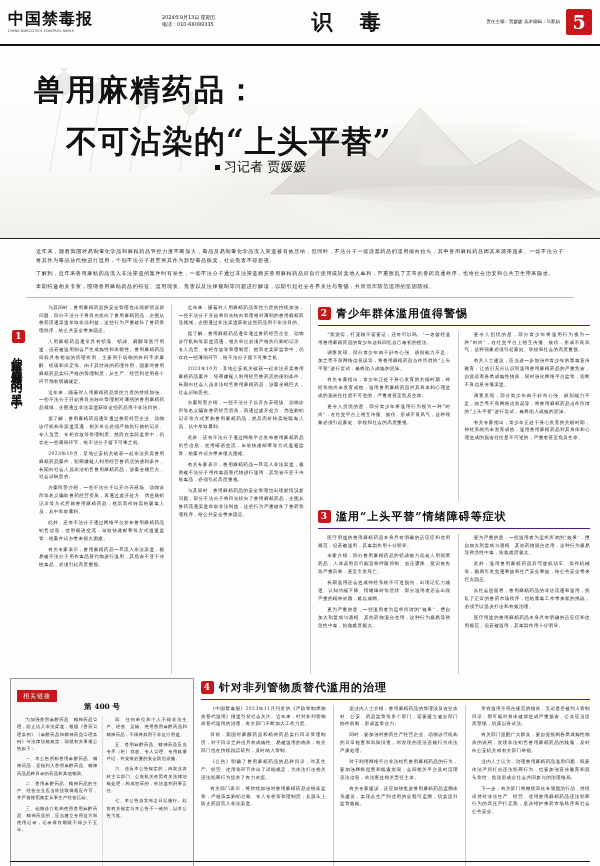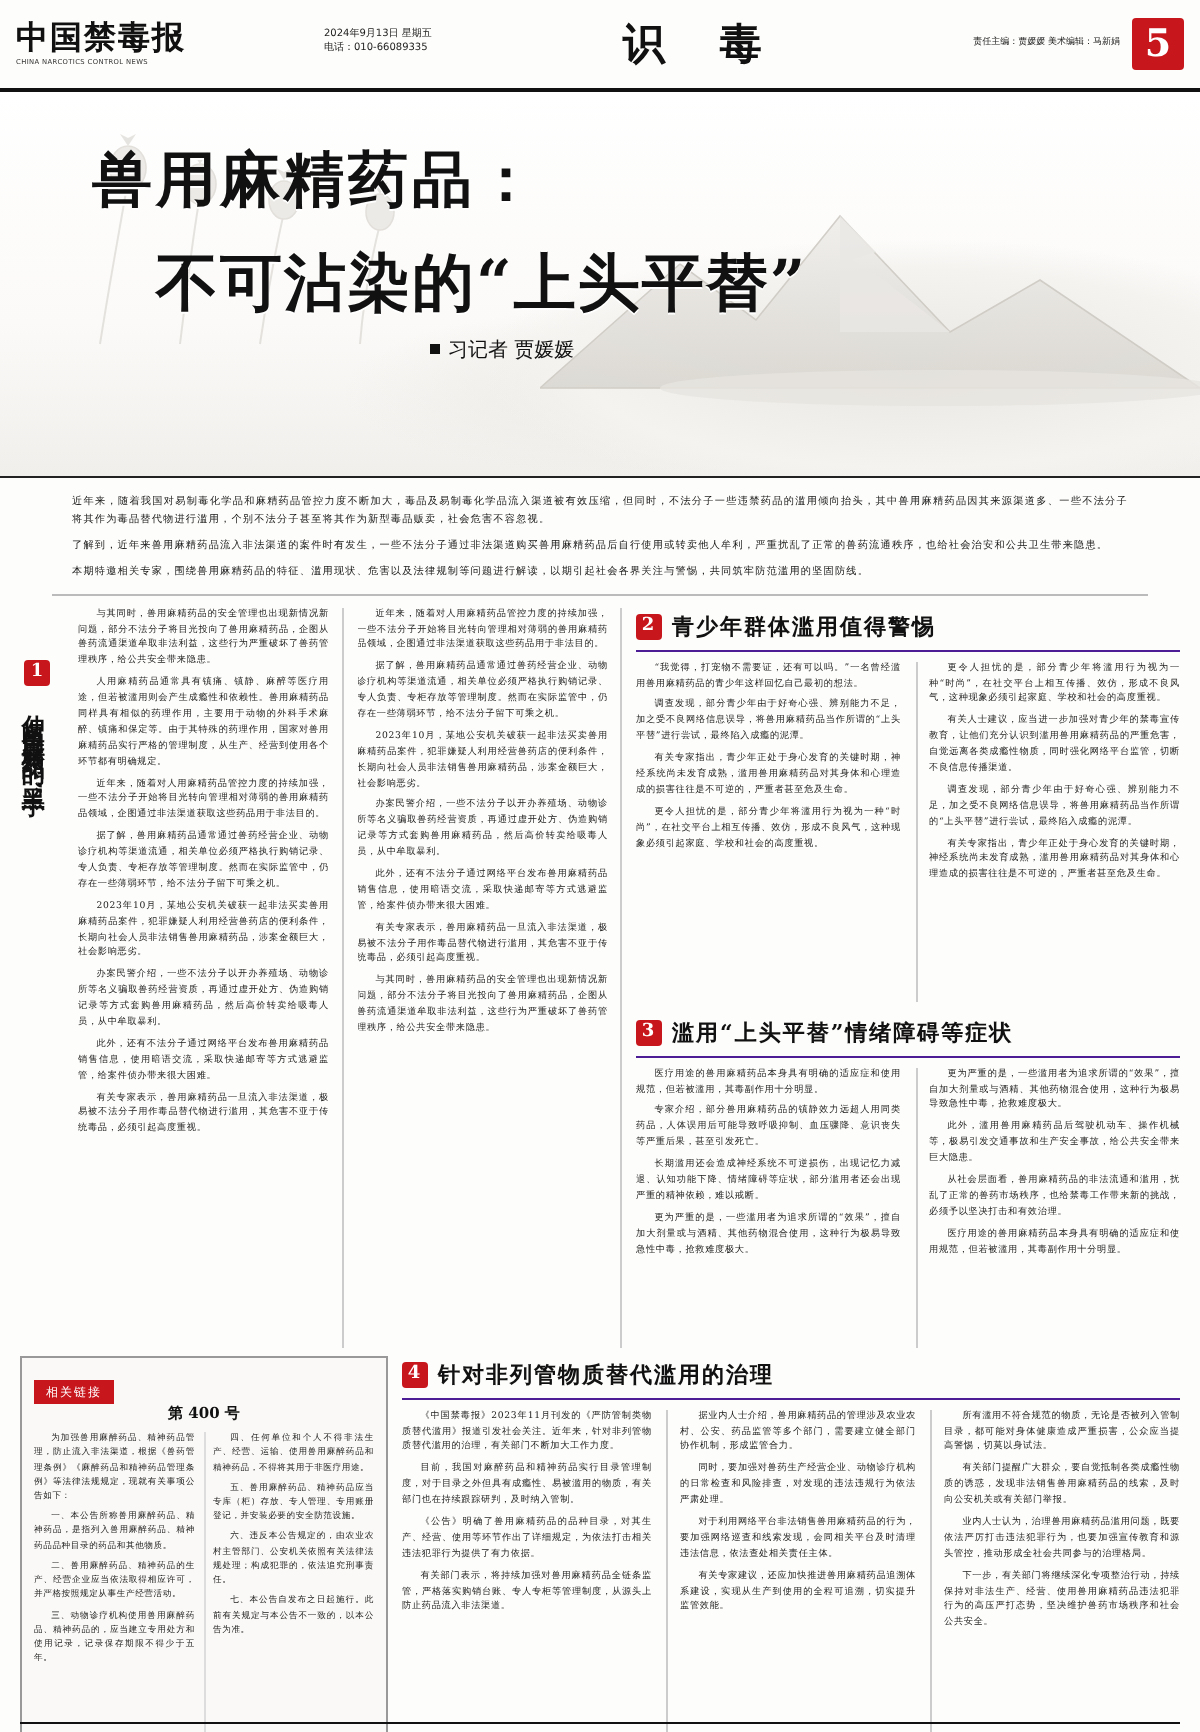--- a/index.html
+++ b/index.html
@@ -118,21 +118,21 @@
   .hero-pods {
     position: absolute;
     left: 30px;
     top: 8px;
     width: 230px;
     height: 120px;
     opacity: 0.5;
   }
   .headline {
     position: absolute;
-    left: 46px;
+    left: 34px;
     top: 24px;
     z-index: 3;
   }
   .hl1 {
     font-family: "DejaVu Serif", "Liberation Serif", serif;
     font-size: 30px;
     font-weight: bold;
     letter-spacing: 2px;
     color: #111;
     text-shadow: 0 1px 0 #fff;
@@ -143,22 +143,22 @@
     font-weight: bold;
     letter-spacing: 1px;
     color: #111;
     margin-top: 10px;
     margin-left: 32px;
     text-shadow: 0 1px 0 #fff;
   }
   .byline {
     position: absolute;
     left: 215px;
-    top: 122px;
-    font-size: 10px;
+    top: 112px;
+    font-size: 13px;
     color: #111;
     z-index: 3;
   }
   .byline .sq {
     display: inline-block;
     width: 5px;
     height: 5px;
     background: #111;
     margin-right: 4px;
     vertical-align: 1px;

